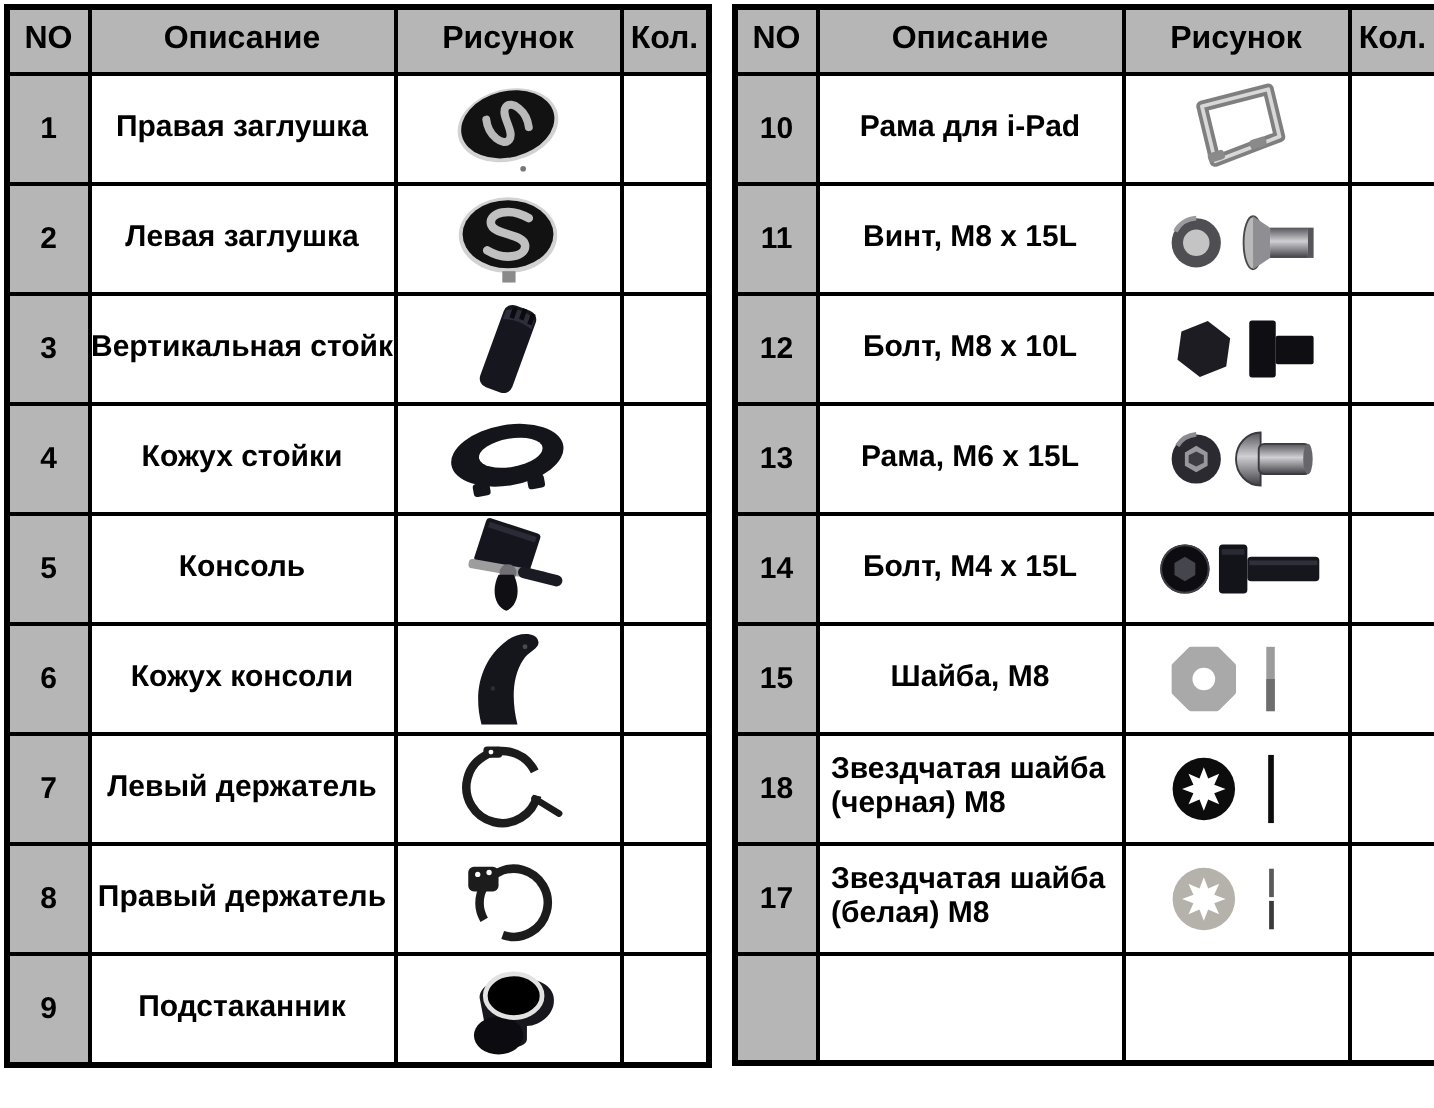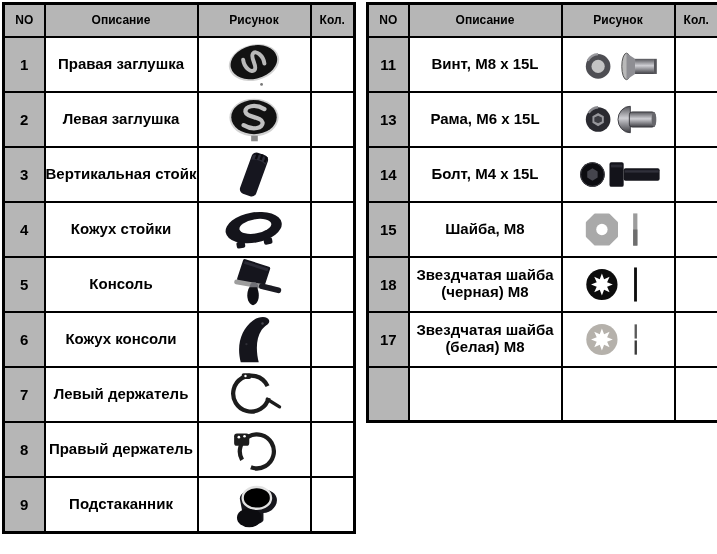--- a/index.html
+++ b/index.html
@@ -27,21 +27,21 @@
   }
   .parts-table th, .parts-table td {
     border: 2px solid #000;
     padding: 0;
     overflow: hidden;
     font-weight: bold;
   }
   .parts-table thead th {
     background: #b6b6b6;
     height: 33px;
-    font-size: 12px;
+    font-size: 16px;
     text-align: center;
     vertical-align: middle;
   }
   .parts-table tbody td { height: 55px; vertical-align: middle; }
   .no-cell  { background: #b6b6b6; text-align: center; font-size: 15px; }
   .desc-cell { text-align: center; font-size: 15px; line-height: 1.12; }
   .pic-cell { text-align: center; }
   .qty-cell { background: #fff; }
   .part-icon { width: 106px; height: 53px; display: inline-block; vertical-align: middle; }
 
@@ -317,30 +317,46 @@
     </colgroup>
     <thead>
       <tr data-name="header-row">
         <th data-name="col-header-no">NO</th>
         <th data-name="col-header-description">Описание</th>
         <th data-name="col-header-picture">Рисунок</th>
         <th data-name="col-header-quantity">Кол.</th>
       </tr>
     </thead>
     <tbody data-name="parts-table-right-body">
+  <tr data-name="table-row">
+    <td class="no-cell" data-name="row-number">10</td>
+    <td class="desc-cell" data-name="row-description">Рама для i-Pad</td>
+    <td class="pic-cell" data-name="row-picture"><svg class="part-icon" viewBox="0 0 110 56" data-name="ipad-frame-icon">
+              <use href="#ipad-frame-icon" xlink:href="#ipad-frame-icon"></use>
+            </svg></td>
+    <td class="qty-cell" data-name="row-quantity"></td>
+  </tr>
 
   <tr data-name="table-row">
     <td class="no-cell" data-name="row-number">11</td>
     <td class="desc-cell" data-name="row-description">Винт, М8 х 15L</td>
     <td class="pic-cell" data-name="row-picture"><svg class="part-icon" viewBox="0 0 110 56" data-name="screw-m8-icon">
               <use href="#screw-m8-icon" xlink:href="#screw-m8-icon"></use>
             </svg></td>
     <td class="qty-cell" data-name="row-quantity"></td>
   </tr>
 
+  <tr data-name="table-row">
+    <td class="no-cell" data-name="row-number">12</td>
+    <td class="desc-cell" data-name="row-description">Болт, М8 х 10L</td>
+    <td class="pic-cell" data-name="row-picture"><svg class="part-icon" viewBox="0 0 110 56" data-name="bolt-m8-icon">
+              <use href="#bolt-m8-icon" xlink:href="#bolt-m8-icon"></use>
+            </svg></td>
+    <td class="qty-cell" data-name="row-quantity"></td>
+  </tr>
 
   <tr data-name="table-row">
     <td class="no-cell" data-name="row-number">13</td>
     <td class="desc-cell" data-name="row-description">Рама, М6 х 15L</td>
     <td class="pic-cell" data-name="row-picture"><svg class="part-icon" viewBox="0 0 110 56" data-name="screw-m6-icon">
               <use href="#screw-m6-icon" xlink:href="#screw-m6-icon"></use>
             </svg></td>
     <td class="qty-cell" data-name="row-quantity"></td>
   </tr>
 

